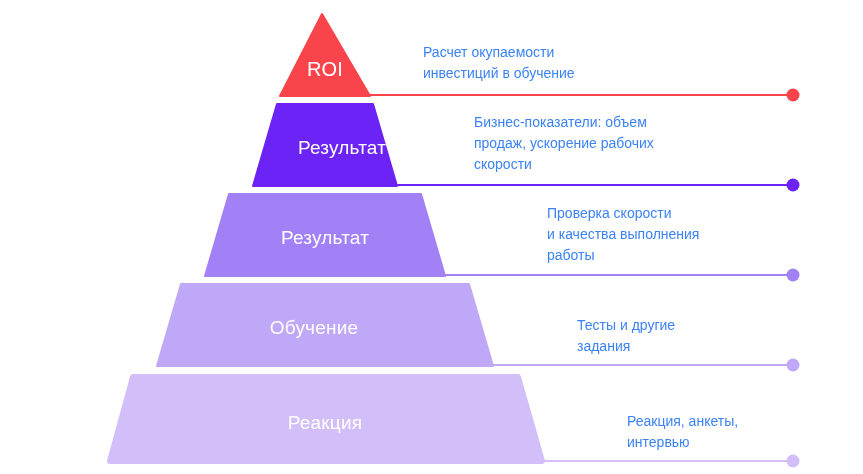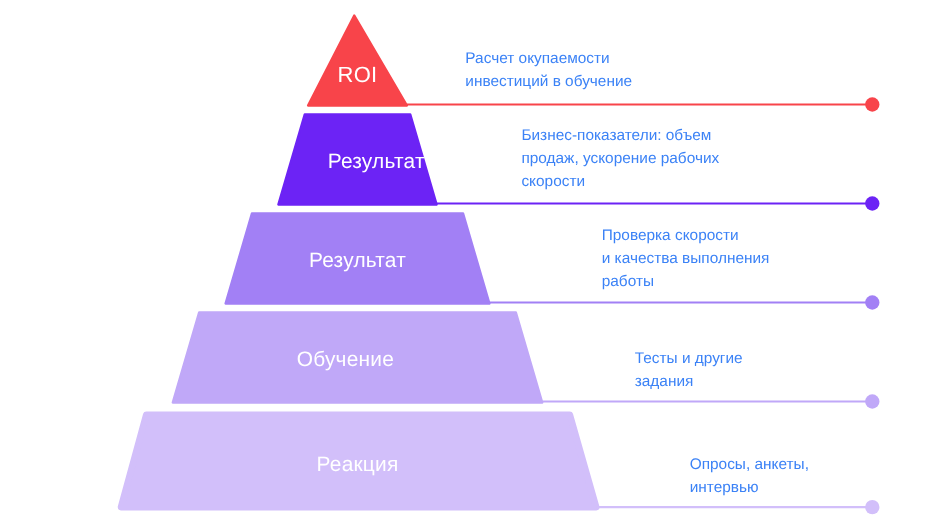--- a/index.html
+++ b/index.html
@@ -85,17 +85,17 @@
       <div class="tier-label" style="left: 325px; top: 238px;">Результат</div>
       <div class="desc" style="left: 527px; top: 203px; margin-left: 20px;">Проверка скорости
 и качества выполнения
 работы</div>
       <div class="dot" style="left: 793px; top: 365px; background: rgb(192, 168, 248);"></div>
       <div class="tier-label" style="left: 314px; top: 328px;">Обучение</div>
       <div class="desc" style="left: 577px; top: 315px;">Тесты и другие
 задания</div>
       <div class="dot" style="left: 793px; top: 461px; background: rgb(210, 191, 250);"></div>
       <div class="tier-label" style="left: 325px; top: 423px;">Реакция</div>
-      <div class="desc" style="left: 627px; top: 411px;">Опросы, анкеты,
+      <div class="desc" style="left: 627px; top: 411px;">Реакция, анкеты,
 интервью</div>
     </div>
 
 </div>
 
 </body></html>

